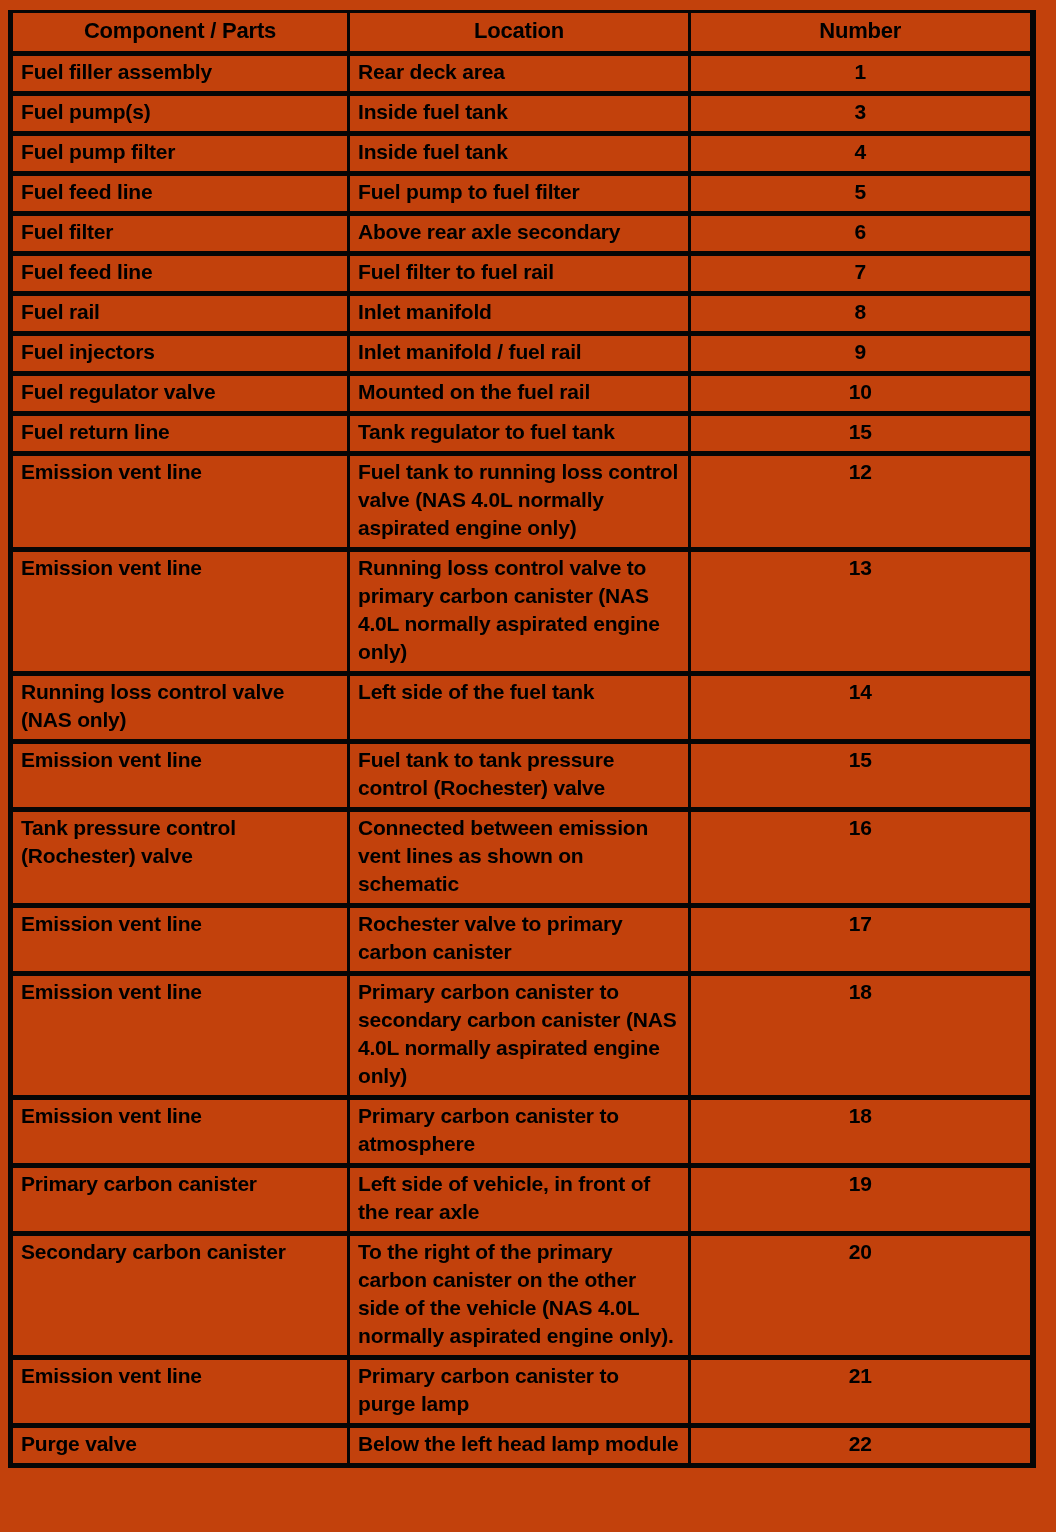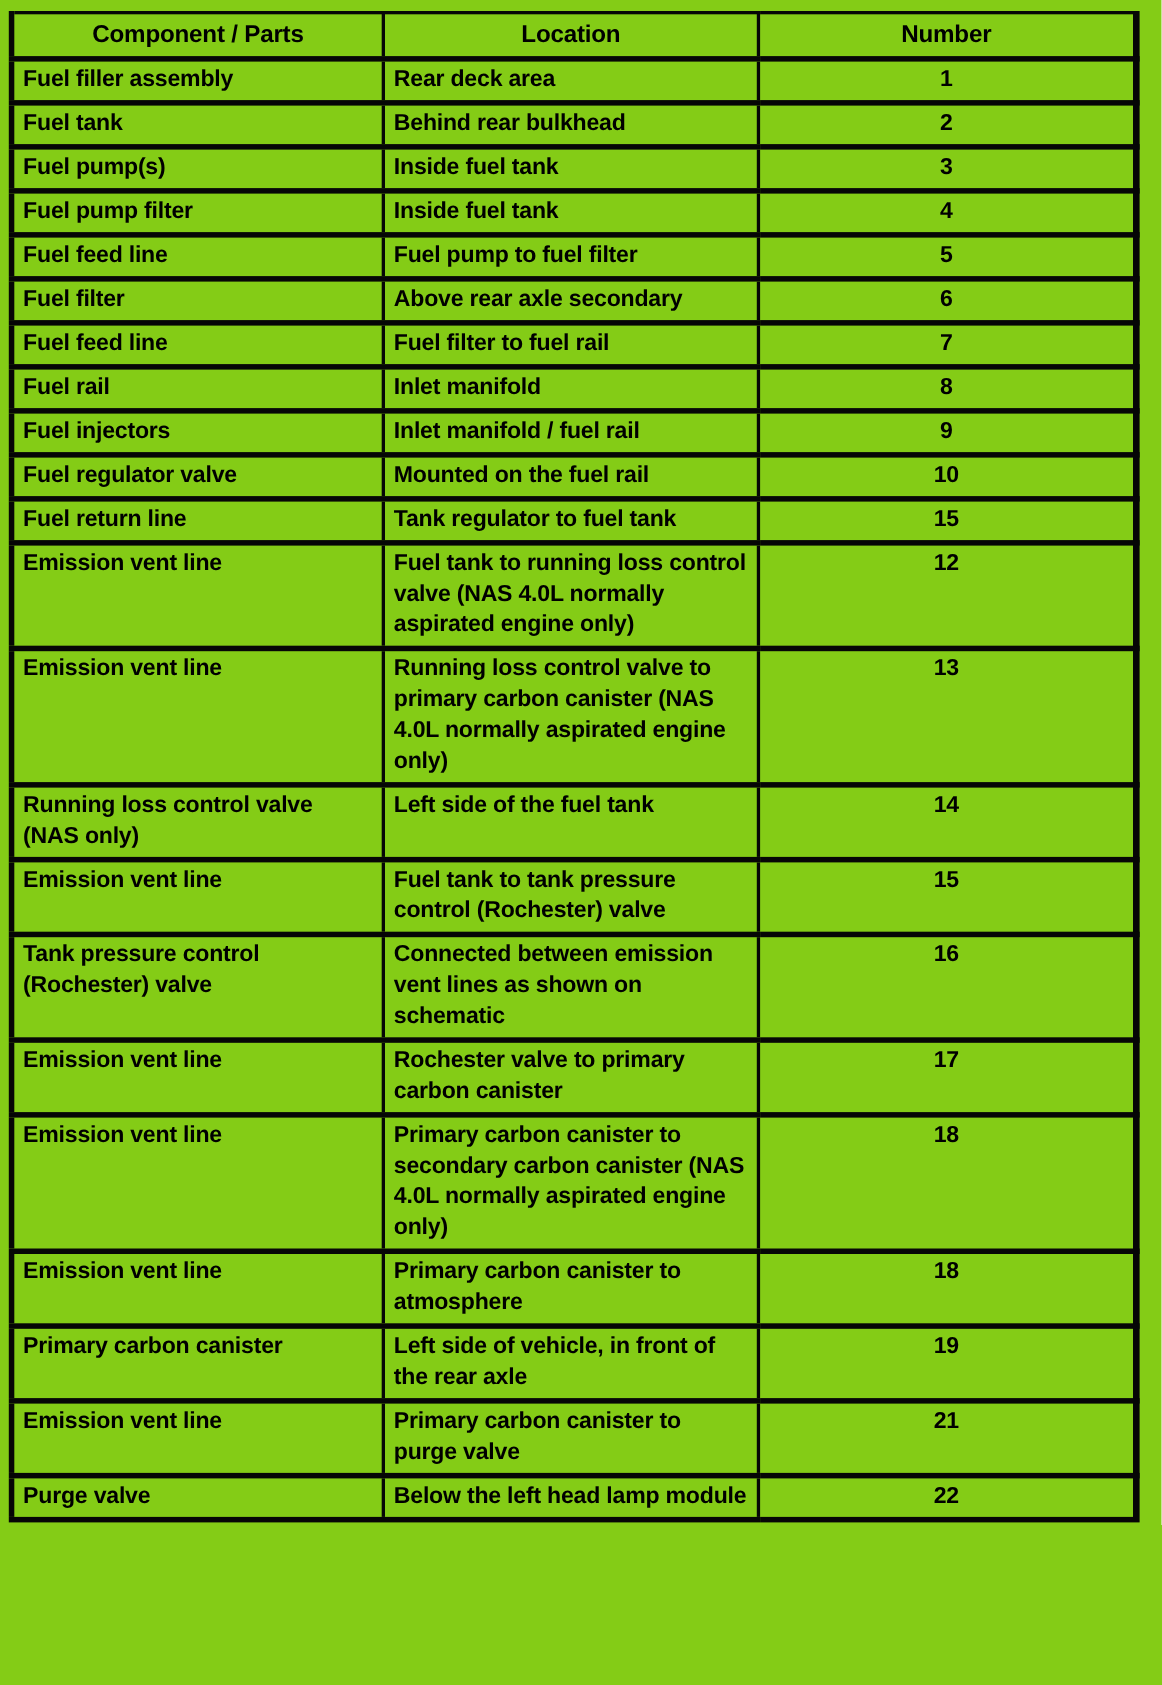--- a/index.html
+++ b/index.html
@@ -8,21 +8,21 @@
     background: #ffffff;
     width: 1056px;
     height: 1532px;
     overflow: hidden;
     font-family: "Liberation Sans", sans-serif;
   }
   .page {
     position: relative;
     width: 1056px;
     height: 1532px;
-    background: #84cc16;
+    background: #c2410c;
   }
   table.parts-table {
     position: absolute;
     left: 8px;
     top: 10px;
     width: 1022px;
     border-collapse: collapse;
     table-layout: fixed;
     border-top: 3px solid #060606;
     border-left: 5px solid #060606;
@@ -74,25 +74,20 @@
         <th>Number</th>
       </tr>
     </thead>
     <tbody>
   <tr>
     <td class="cell-component">Fuel filler assembly</td>
     <td class="cell-location">Rear deck area</td>
     <td class="cell-number">1</td>
   </tr>
 
-  <tr>
-    <td class="cell-component">Fuel tank</td>
-    <td class="cell-location">Behind rear bulkhead</td>
-    <td class="cell-number">2</td>
-  </tr>
 
   <tr>
     <td class="cell-component">Fuel pump(s)</td>
     <td class="cell-location">Inside fuel tank</td>
     <td class="cell-number">3</td>
   </tr>
 
   <tr>
     <td class="cell-component">Fuel pump filter</td>
     <td class="cell-location">Inside fuel tank</td>
@@ -188,24 +183,29 @@
     <td class="cell-location">Primary carbon canister to atmosphere</td>
     <td class="cell-number">18</td>
   </tr>
 
   <tr>
     <td class="cell-component">Primary carbon canister</td>
     <td class="cell-location">Left side of vehicle, in front of the rear axle</td>
     <td class="cell-number">19</td>
   </tr>
 
-
-  <tr>
-    <td class="cell-component">Emission vent line</td>
-    <td class="cell-location">Primary carbon canister to purge valve</td>
+  <tr>
+    <td class="cell-component">Secondary carbon canister</td>
+    <td class="cell-location">To the right of the primary carbon canister on the other side of the vehicle (NAS 4.0L normally aspirated engine only).</td>
+    <td class="cell-number">20</td>
+  </tr>
+
+  <tr>
+    <td class="cell-component">Emission vent line</td>
+    <td class="cell-location">Primary carbon canister to purge lamp</td>
     <td class="cell-number">21</td>
   </tr>
 
   <tr>
     <td class="cell-component">Purge valve</td>
     <td class="cell-location">Below the left head lamp module</td>
     <td class="cell-number">22</td>
   </tr>
 </tbody>
   </table>

